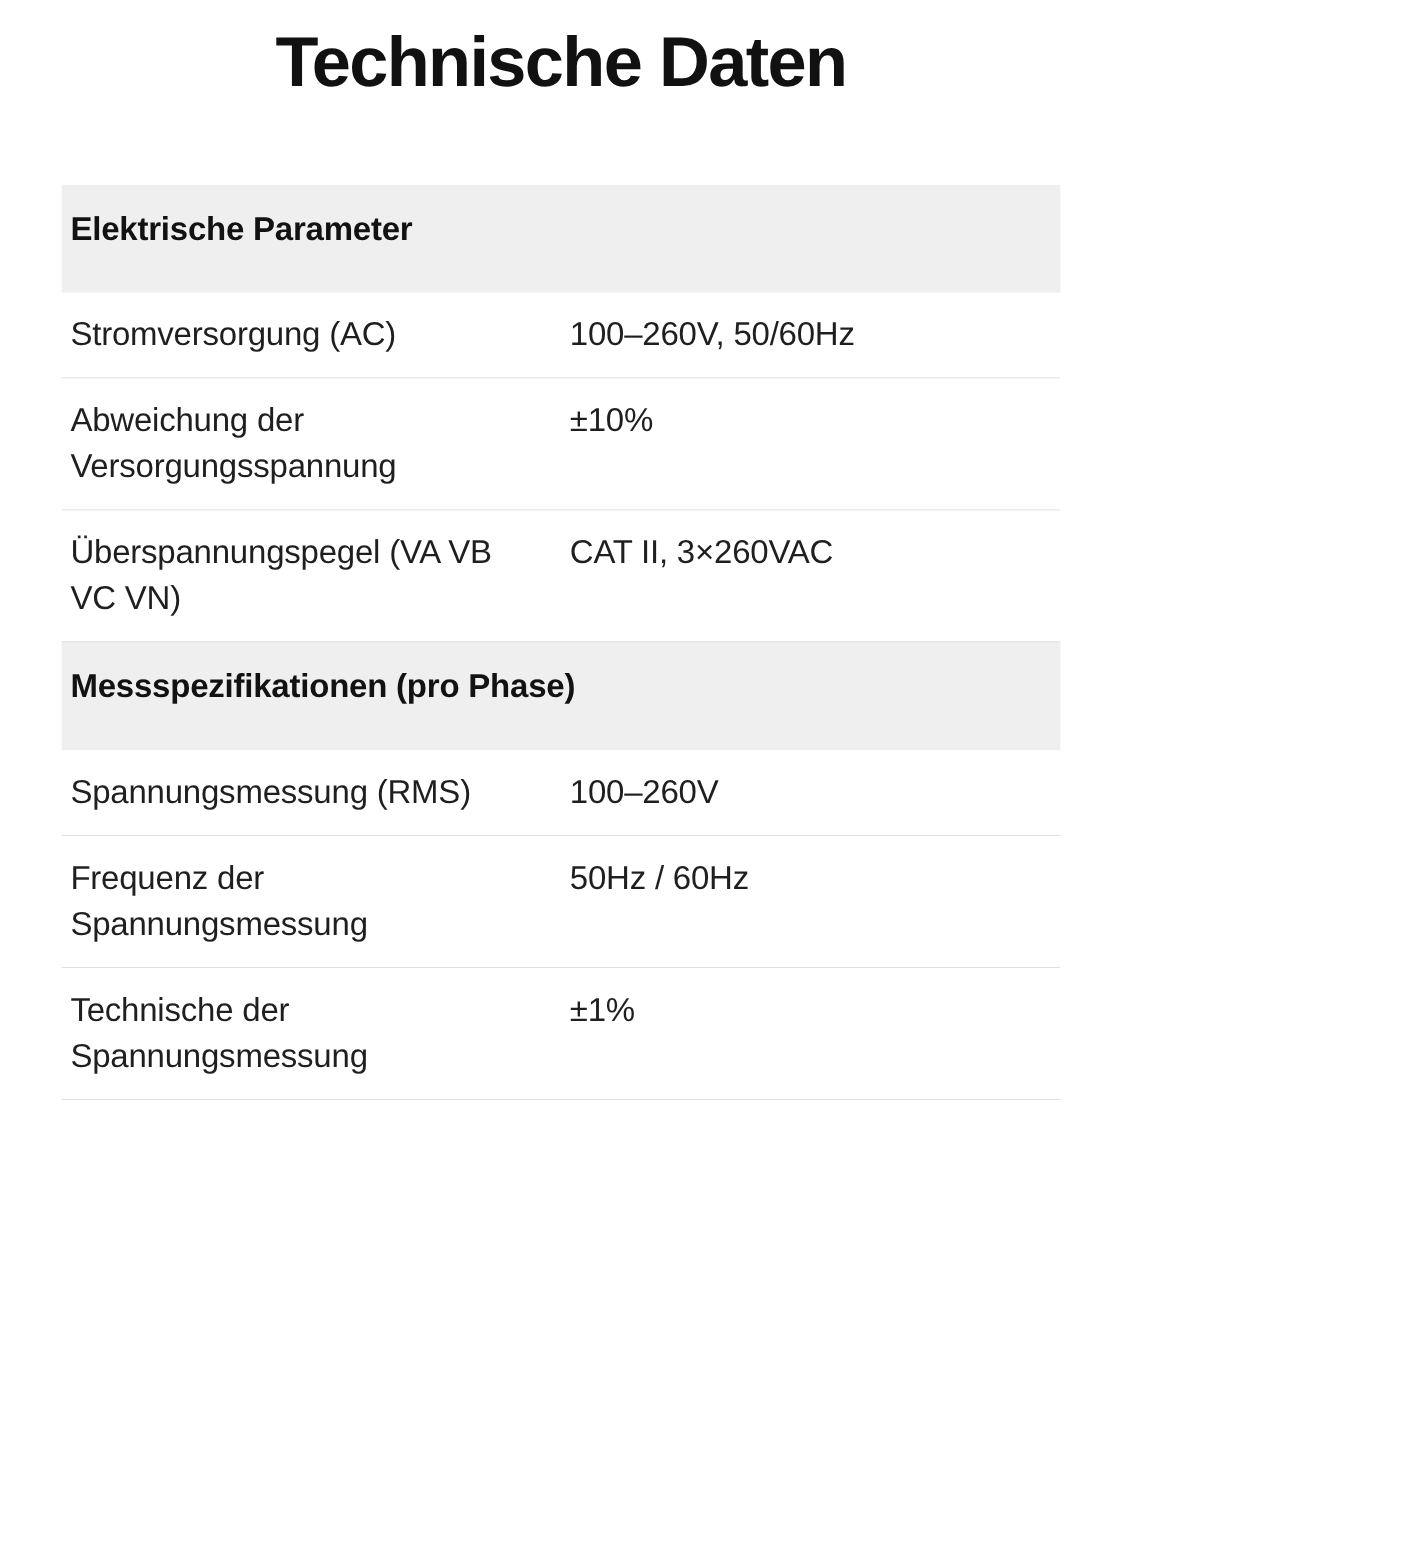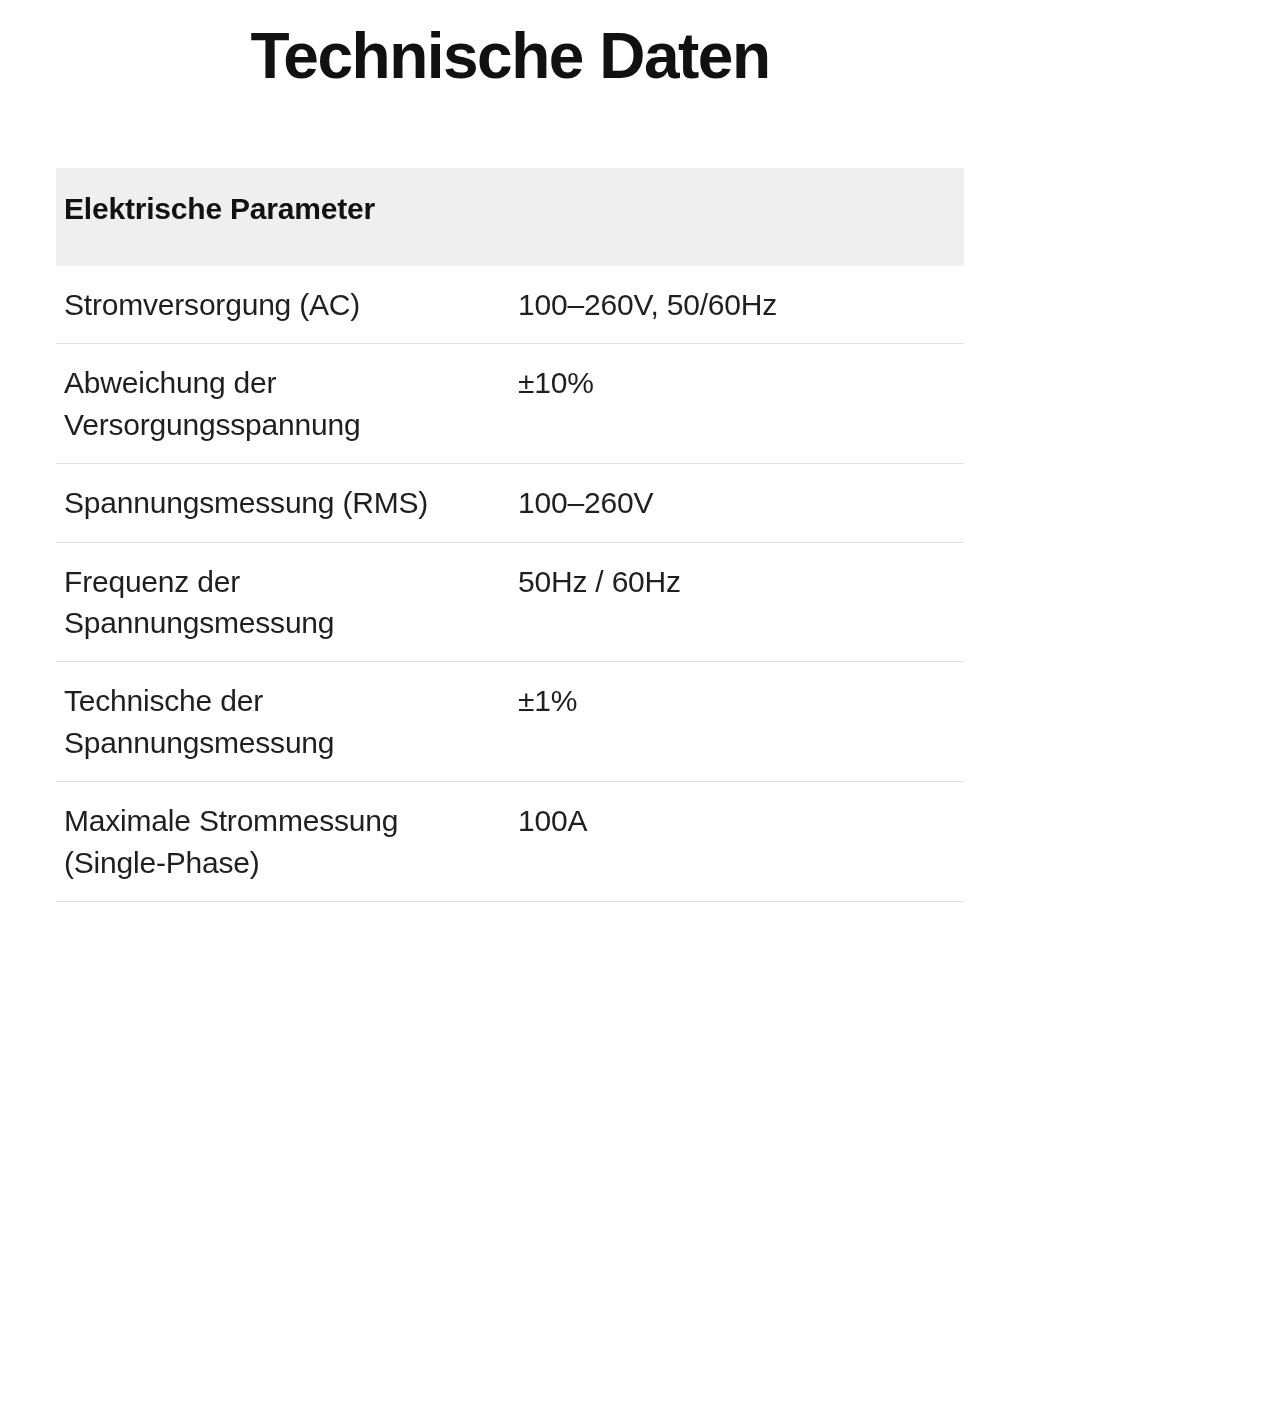--- a/index.html
+++ b/index.html
@@ -79,33 +79,36 @@
         <td colspan="2">Elektrische Parameter</td>
       </tr>
       <tr class="spec-row">
         <td class="spec-label">Stromversorgung (AC)</td>
         <td class="spec-value">100–260V, 50/60Hz</td>
       </tr>
       <tr class="spec-row">
         <td class="spec-label">Abweichung der Versorgungsspannung</td>
         <td class="spec-value">±10%</td>
       </tr>
+      <tr class="spec-row">
+        <td class="spec-label">Überspannungspegel (VA VB VC VN)</td>
+        <td class="spec-value">CAT II, 3×260VAC</td>
+      </tr>
 
+      <tr class="section-row">
+        <td colspan="2">Messspezifikationen (pro Phase)</td>
+      </tr>
       <tr class="spec-row">
         <td class="spec-label">Spannungsmessung (RMS)</td>
         <td class="spec-value">100–260V</td>
       </tr>
       <tr class="spec-row">
         <td class="spec-label">Frequenz der Spannungsmessung</td>
         <td class="spec-value">50Hz / 60Hz</td>
       </tr>
       <tr class="spec-row">
         <td class="spec-label">Technische der Spannungsmessung</td>
         <td class="spec-value">±1%</td>
       </tr>
-      <tr class="spec-row">
-        <td class="spec-label">Maximale Strommessung (Single-Phase)</td>
-        <td class="spec-value">100A</td>
-      </tr>
     </tbody>
   </table>
 
 </div>
 
 </body></html>

